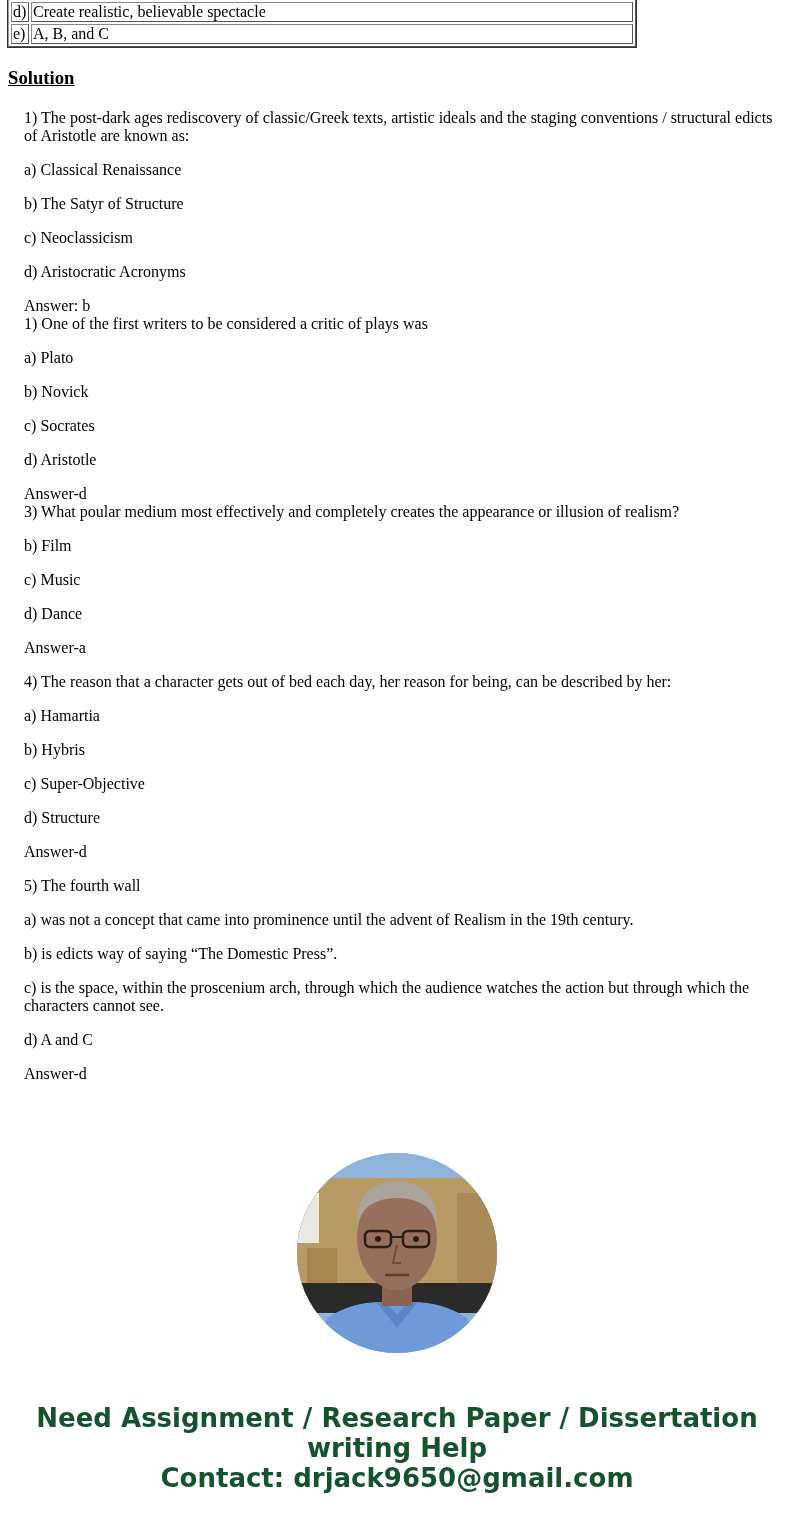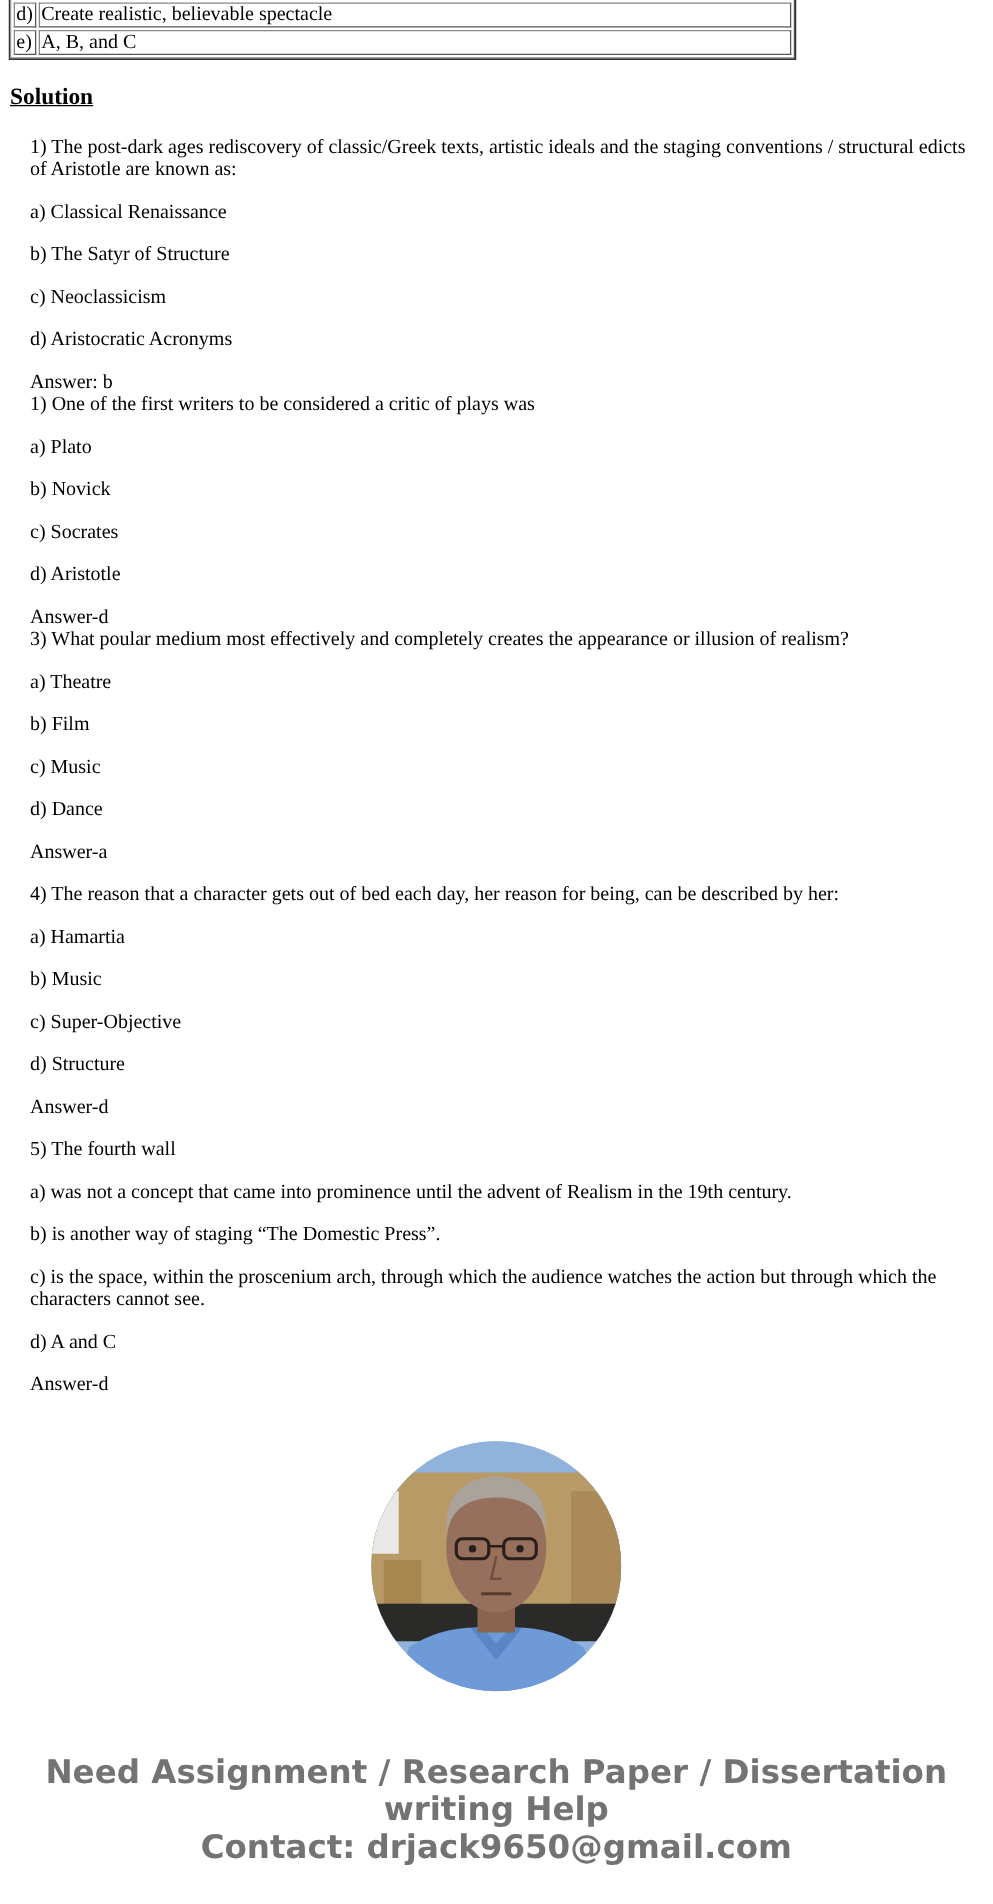--- a/index.html
+++ b/index.html
@@ -45,21 +45,21 @@
     width: 200px; height: 200px; border-radius: 50%; overflow: hidden;
     position: relative; background: #7aa6d6;
   }
   .promo {
     position: absolute; left: 0; top: 1403px; width: 794px;
     text-align: center;
     font-family: "DejaVu Sans", sans-serif;
     font-weight: bold;
     font-size: 26px;
     line-height: 30px;
-    color: #737373;
+    color: #14532d;
   }
 </style>
 </head>
 <body>
 
 <div class="content">
   <table class="opts">
     <tbody>
         <tr>
       <td class="key">d)</td>
@@ -87,40 +87,39 @@
     <p>1) One of the first writers to be considered a critic of plays was</p>
     <p>a) Plato</p>
     <p>b) Novick</p>
     <p>c) Socrates</p>
     <p>d) Aristotle</p>
     <p class="tight">Answer-d</p>
   </div>
 
   <div>
     <p>3) What poular medium most effectively and completely creates the appearance or illusion of realism?</p>
-    <p>a) Theatre</p>
     <p>b) Film</p>
     <p>c) Music</p>
     <p>d) Dance</p>
     <p>Answer-a</p>
   </div>
 
   <div>
     <p>4) The reason that a character gets out of bed each day, her reason for being, can be described by her:</p>
     <p>a) Hamartia</p>
-    <p>b) Music</p>
+    <p>b) Hybris</p>
     <p>c) Super-Objective</p>
     <p>d) Structure</p>
     <p>Answer-d</p>
   </div>
 
   <div>
     <p>5) The fourth wall</p>
     <p>a) was not a concept that came into prominence until the advent of Realism in the 19th century.</p>
-    <p>b) is another way of staging “The Domestic Press”.</p>
+    <p>b) is edicts way of saying “The Domestic Press”.</p>
     <p>c) is the space, within the proscenium arch, through which the audience watches the action but through which the characters cannot see.</p>
     <p>d) A and C</p>
     <p>Answer-d</p>
   </div>
 </div>
 
 <div class="avatar-wrap">
   <div class="avatar">
     <svg width="200" height="200" viewBox="0 0 200 200">
       <rect x="0" y="0" width="200" height="200" fill="#8fb3da"></rect>

